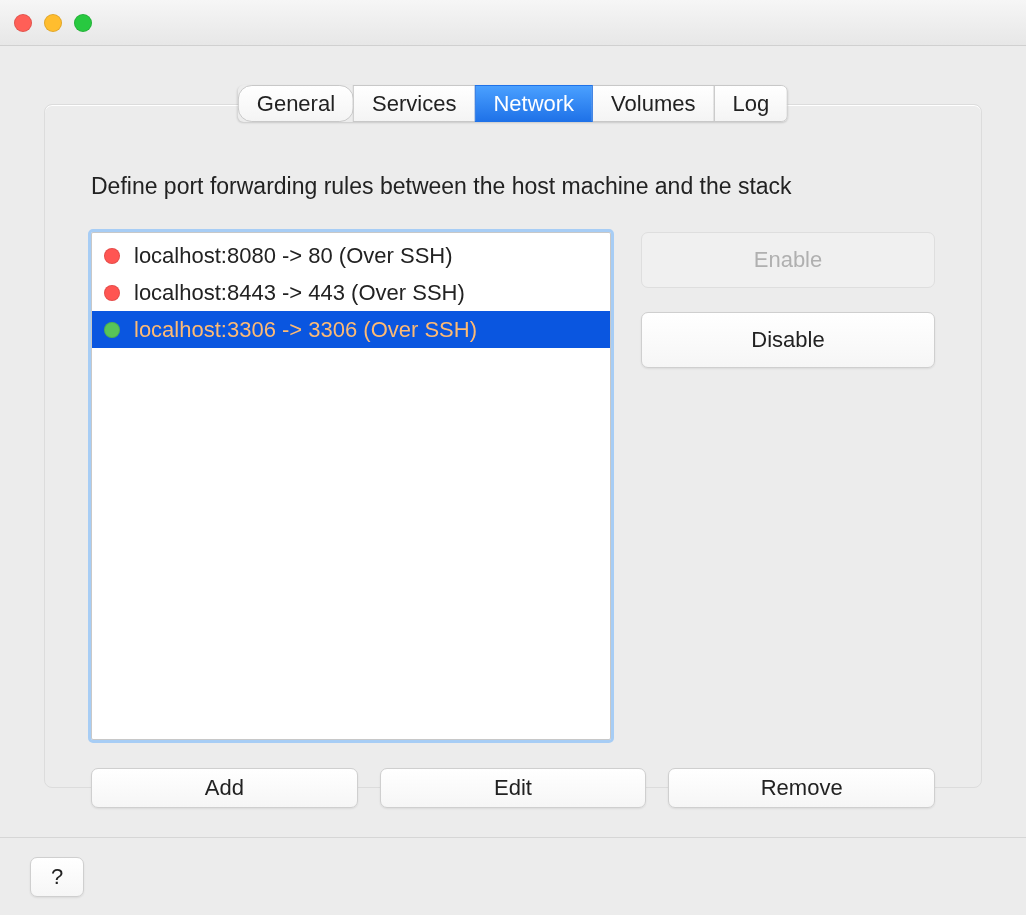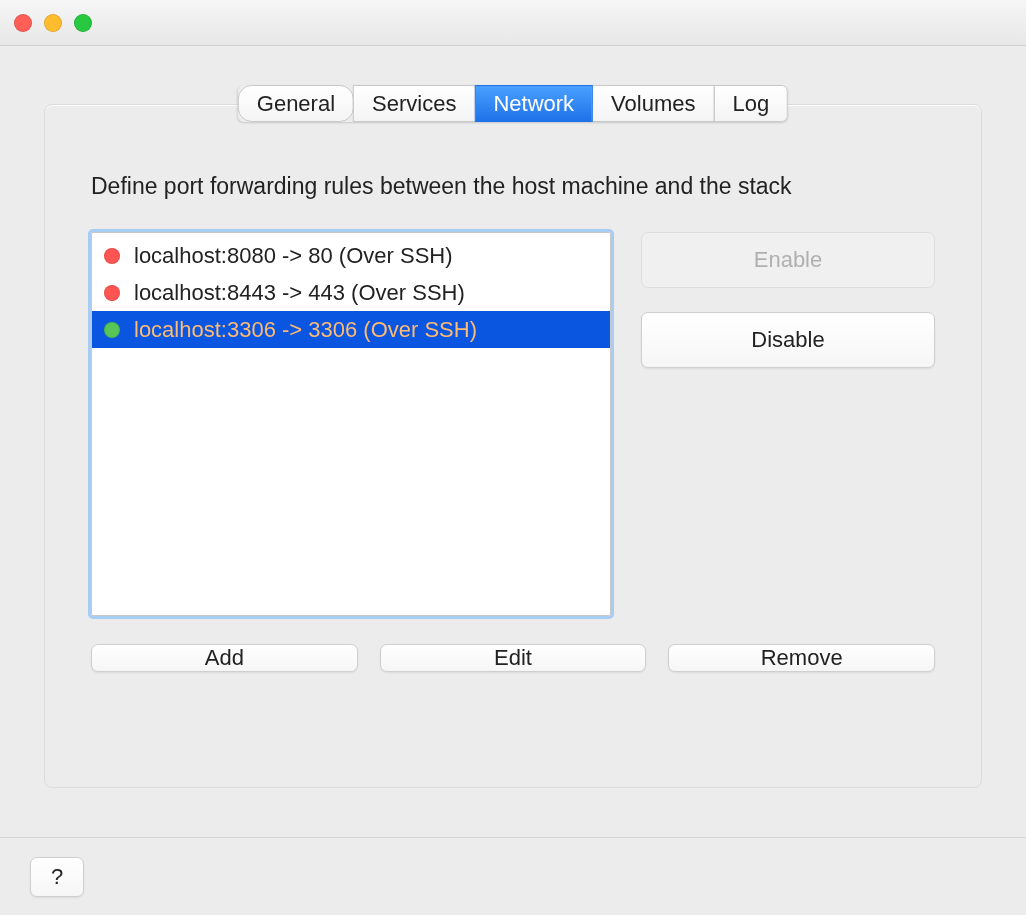--- a/index.html
+++ b/index.html
@@ -81,21 +81,21 @@
     color:#fff;
     position:relative; z-index:2;
   }
   .desc{
     font-size:23px; color:#222; margin-bottom:32px;
   }
   .mainrow{
     display:flex; gap:30px;
   }
   .listbox{
-    width:520px; height:384px;
+    width:520px; height:508px;
     background:#fff;
     border:1px solid #c8c8c8;
     outline:3px solid #a7cdf5;
     border-radius:2px;
     overflow:auto;
     padding-top:4px;
   }
   .row{
     display:flex; align-items:center;
     height:37px;
@@ -132,21 +132,21 @@
     color:#b0b0b0;
     background:#f0f0f0;
     box-shadow:none;
     border-color:#dedede;
   }
   .bottomrow{
     display:flex; gap:22px;
     margin-top:28px;
   }
   .bottomrow .btn{
-    flex:1; height:28px;
+    flex:1; height:40px;
   }
   .bottombar{
     height:78px;
     background:#ececec;
     border-top:1px solid #d6d6d6;
     display:flex; align-items:center;
     padding-left:30px;
    }
   .helpbtn{
     width:54px;height:40px;

